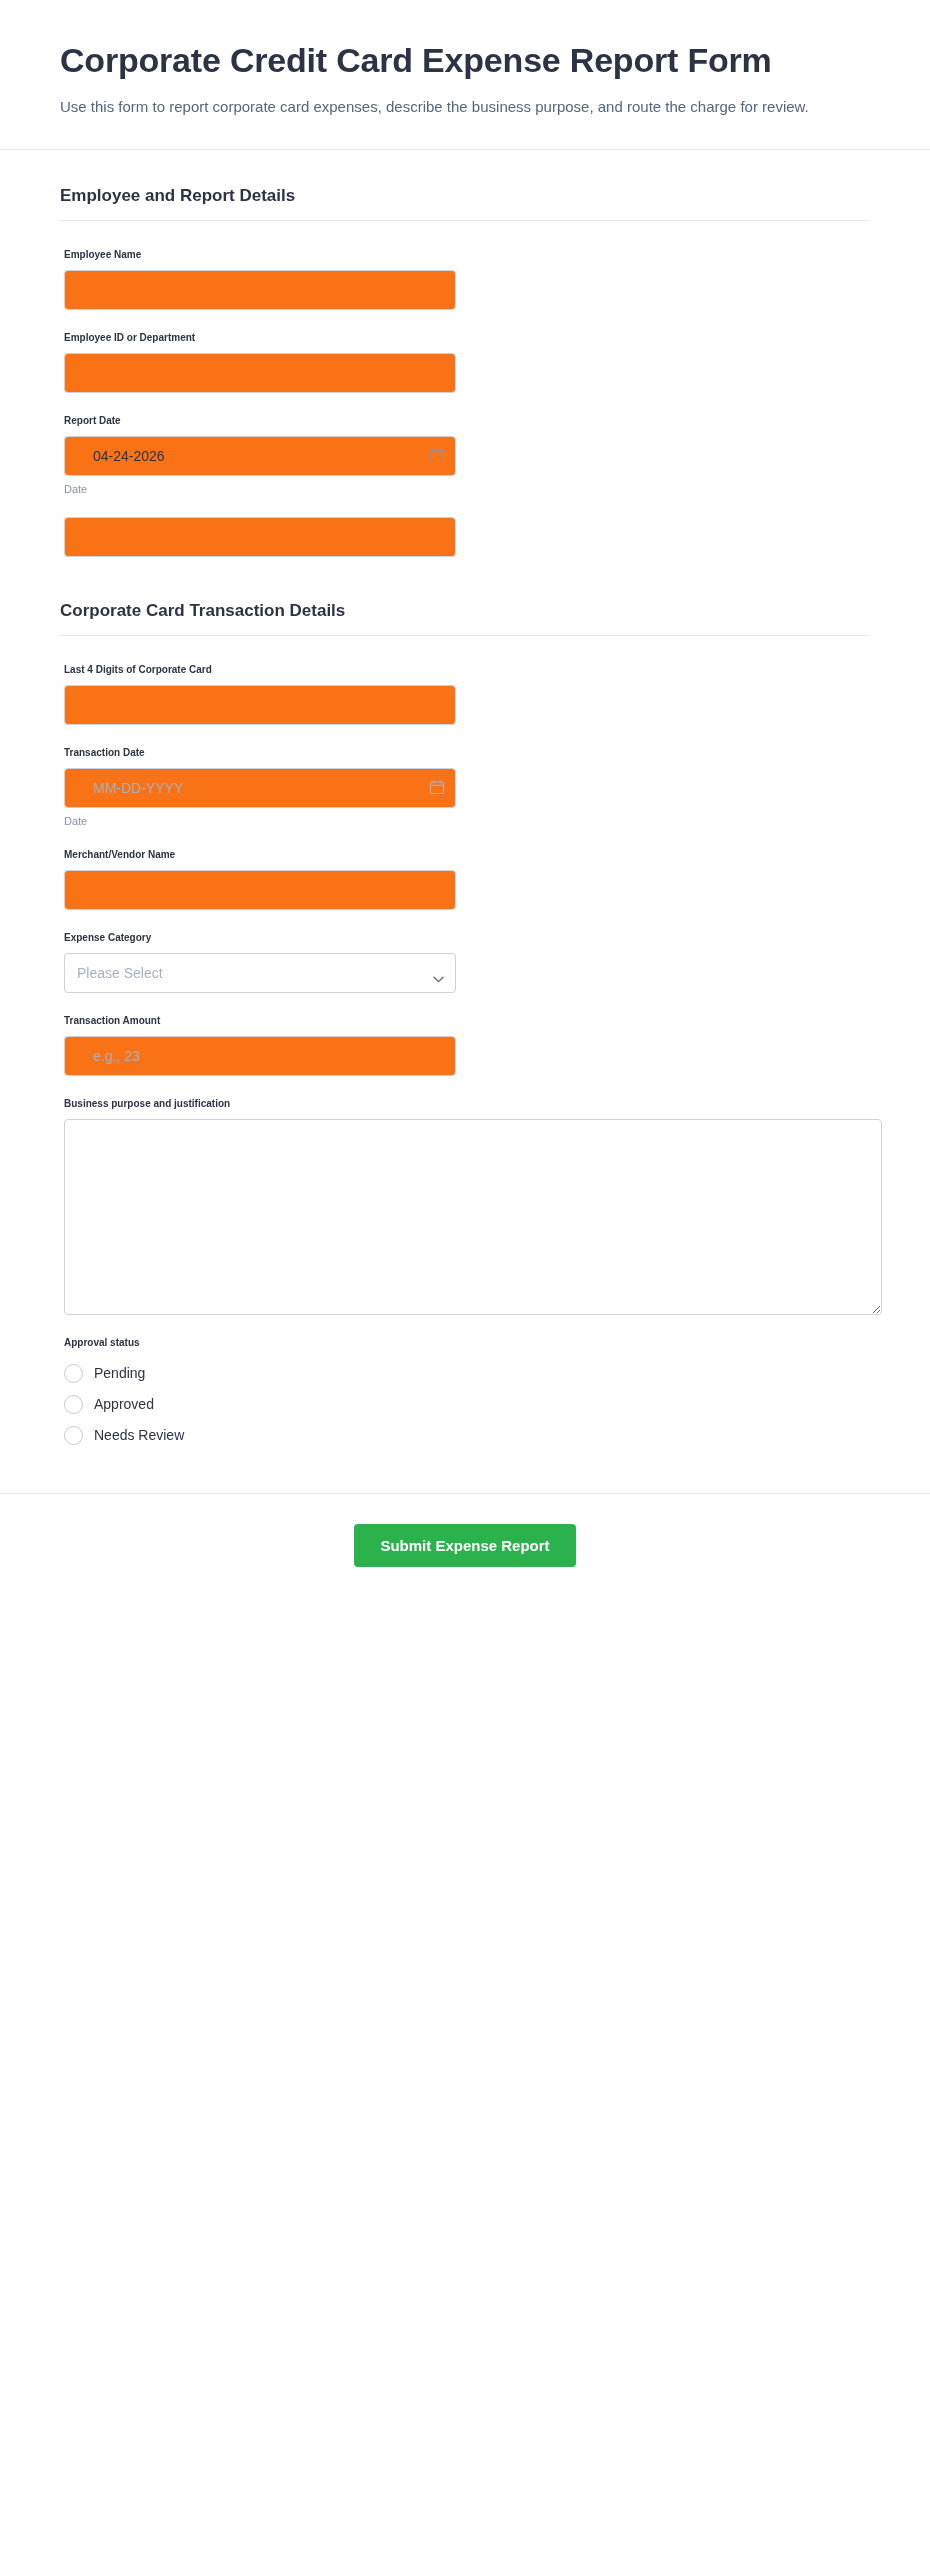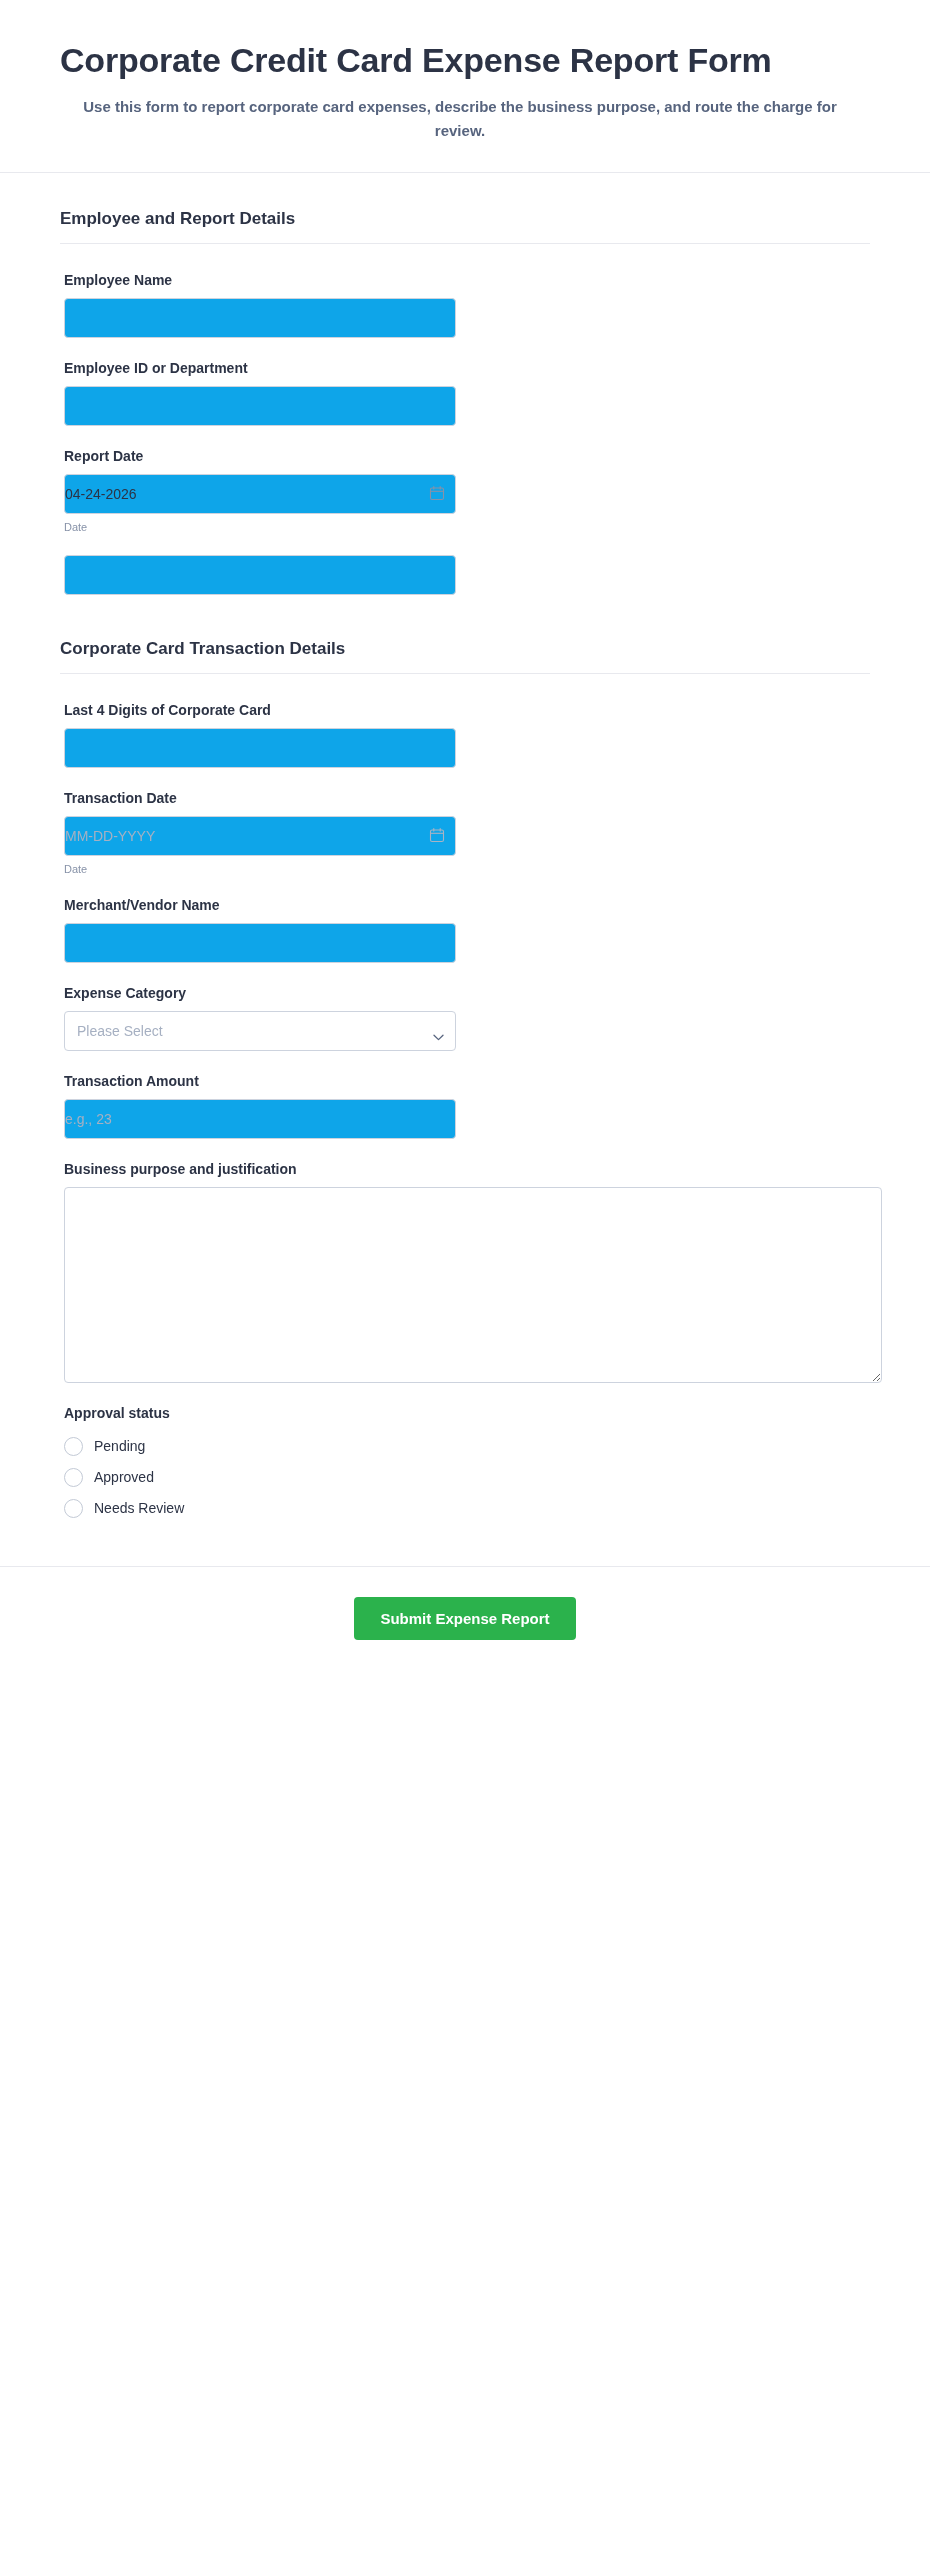--- a/index.html
+++ b/index.html
@@ -32,22 +32,21 @@
     margin: 0 0 14px 0;
     letter-spacing: -0.2px;
     max-width: 790px;
   }
   .form-subtitle {
     font-size: 15px;
     line-height: 1.55;
     color: #57647e;
     margin: 0;
     max-width: 800px;
-    font-weight: bold;
-    text-align: center;
+    font-weight: normal;
   }
   
   .section {
     padding: 0 60px;
   }
   .section-header {
     padding: 36px 0 14px 0;
     margin: 0 0 0 0;
   }
   .section-title {
@@ -56,45 +55,45 @@
     color: #2c3345;
     margin: 0;
     padding-bottom: 14px;
     border-bottom: 1px solid #e8e9ee;
   }
   .field {
     padding: 14px 0 8px 4px;
   }
   .field-label {
     display: block;
-    font-size: 14px;
+    font-size: 10px;
     font-weight: bold;
     color: #2c3345;
     margin: 0 0 10px 0;
   }
   .field-sublabel {
     display: block;
     font-size: 11px;
     color: #8792a8;
     margin-top: 7px;
   }
   .input-wrap {
     position: relative;
     width: 392px;
   }
   .text-input {
     width: 392px;
     height: 40px;
     border: 1px solid #cdd3de;
     border-radius: 4px;
-    background: #0ea5e9;
+    background: #f97316;
     font-family: "Liberation Sans", sans-serif;
     font-size: 14px;
     color: #2c3345;
-    padding: 0 0;
+    padding: 0 28px;
     outline: none;
   }
   .text-input::placeholder { color: #a6b0c2; }
   .date-input { padding-right: 34px; }
   .cal-icon {
     position: absolute;
     right: 11px;
     top: 11px;
     width: 16px;
     height: 16px;

